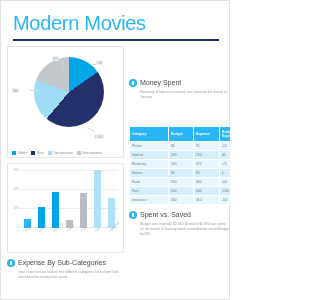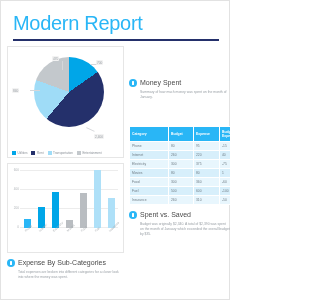--- a/index.html
+++ b/index.html
@@ -213,21 +213,21 @@
   .col-dif{width:26px;}
 
   .sec-bottom{margin-top:5px;}
 </style>
 </head>
 <body>
 
 <div class="page">
 
   <div class="header">
-    <div class="title">Modern Report</div>
+    <div class="title">Modern Movies</div>
   </div>
   <div class="title-rule"></div>
 
   <div class="body">
 
     <div class="col-left">
 
       <div class="card pie-card">
         <div class="pie-wrap">
           <div class="pie"></div>

